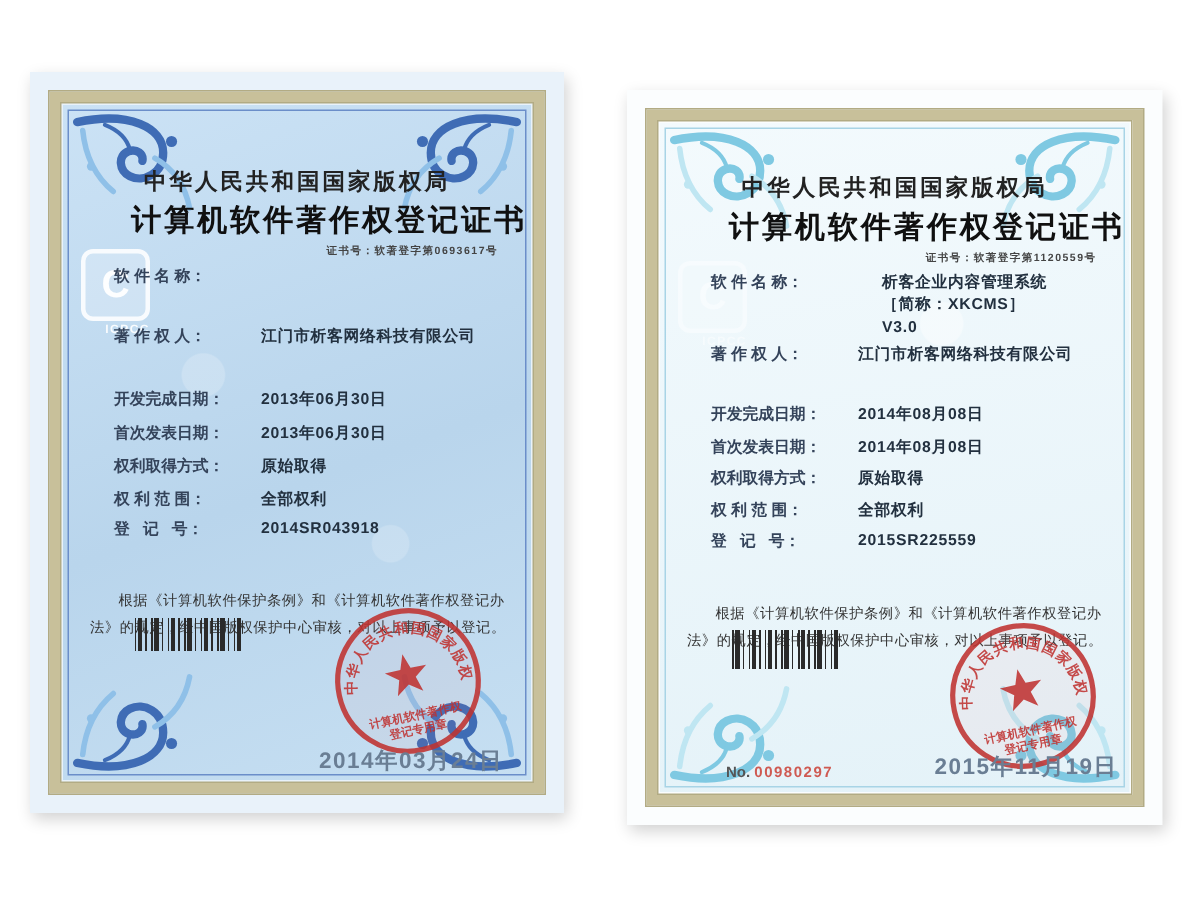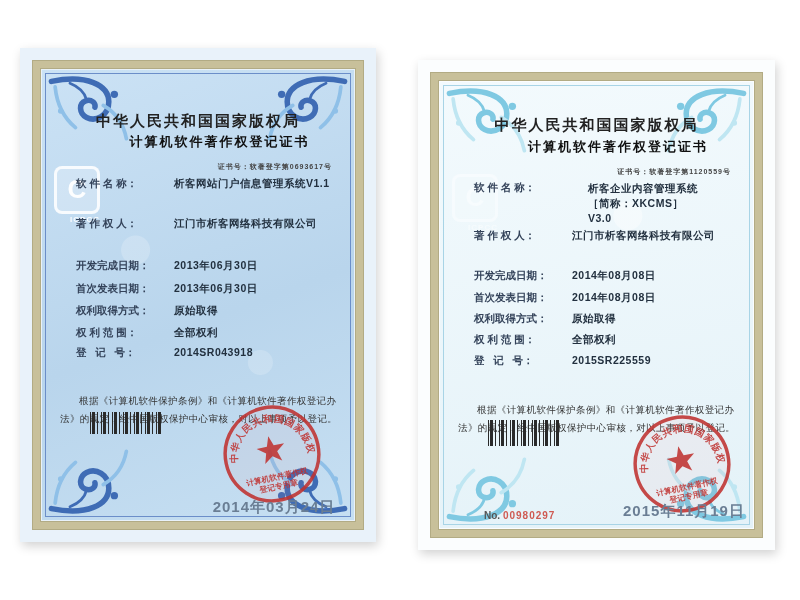--- a/index.html
+++ b/index.html
@@ -26,21 +26,21 @@
 
   .corner{position:absolute;width:96px;height:74px;}
   .corner.tl{left:4px;top:4px;}
   .corner.tr{right:4px;top:4px;transform:scaleX(-1);}
   .corner.bl{left:4px;bottom:4px;transform:scaleY(-1);}
   .corner.br{right:4px;bottom:4px;transform:scale(-1,-1);}
 
   .authority{position:absolute;left:0;right:0;text-align:center;font-weight:700;
     font-size:15px;letter-spacing:2px;color:#222;}
   .cert-title{position:absolute;left:0;right:0;text-align:center;font-weight:700;
-    font-size:13px;letter-spacing:2px;color:#101010;padding-left:43px;}
+    font-size:20px;letter-spacing:2px;color:#101010;padding-left:43px;}
   .cert-no{position:absolute;right:22px;font-size:7px;color:#444;font-weight:600;letter-spacing:1px;}
 
   .row{position:absolute;left:34px;right:10px;display:flex;align-items:flex-start;}
   .row .lbl{font-size:10.5px;font-weight:700;color:#34435a;white-space:pre;flex:0 0 98px;}
   .row .val{font-size:10.5px;font-weight:700;color:#22303f;letter-spacing:.5px;}
   .val .sub{display:block;line-height:1.45;margin-left:16px;}
 
   .statement{position:absolute;left:18px;right:16px;font-size:9.5px;line-height:1.9;
     text-indent:2em;color:#333;font-weight:400;letter-spacing:.4px;margin-top:24px;}
 
@@ -114,21 +114,20 @@
     <div class="cert-title" style="top:63px;">计算机软件著作权登记证书</div>
     <div class="cert-no" style="top:92px;">证书号：软著登字第0693617号</div>
 
     <div class="watermark" style="left:12px;top:96px;">
       <div class="cbox">C</div>
       <div class="wm-txt">ICPCC</div>
     </div>
 
     <div class="row" style="top:107px;">
       <span class="lbl">软 件 名 称：</span>
-      <span class="val">析客网站门户信息管理系统V1.1</span>
     </div>
     <div class="row" style="top:147px;">
       <span class="lbl">著 作 权 人：</span>
       <span class="val">江门市析客网络科技有限公司</span>
     </div>
     <div class="row" style="top:189px;">
       <span class="lbl">开发完成日期：</span>
       <span class="val">2013年06月30日</span>
     </div>
     <div class="row" style="top:212px;">

